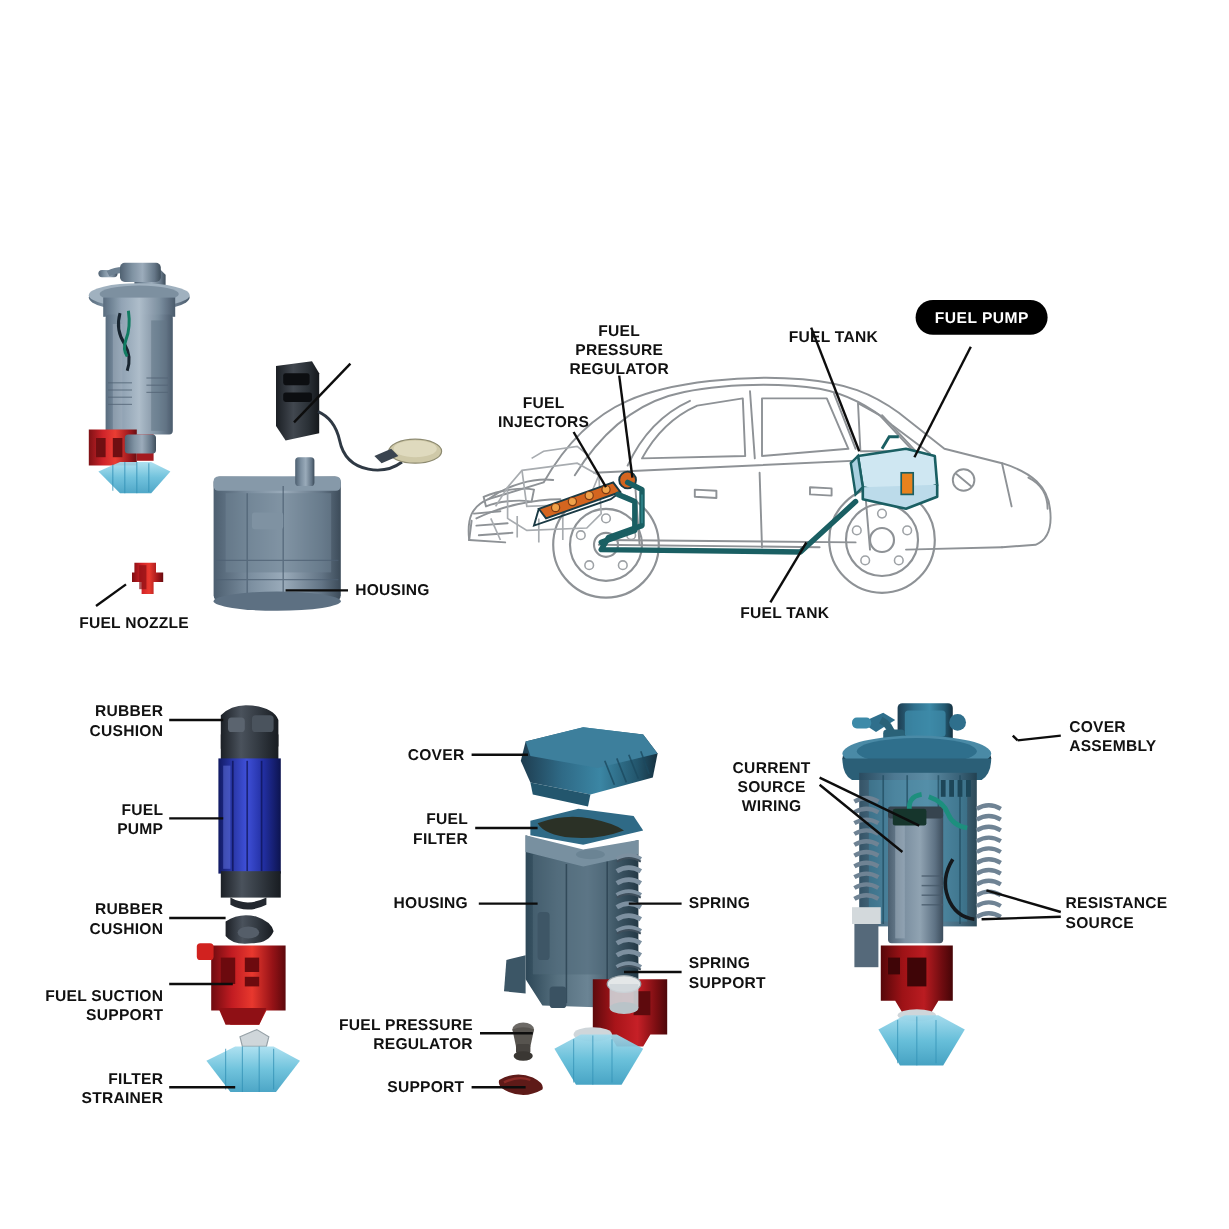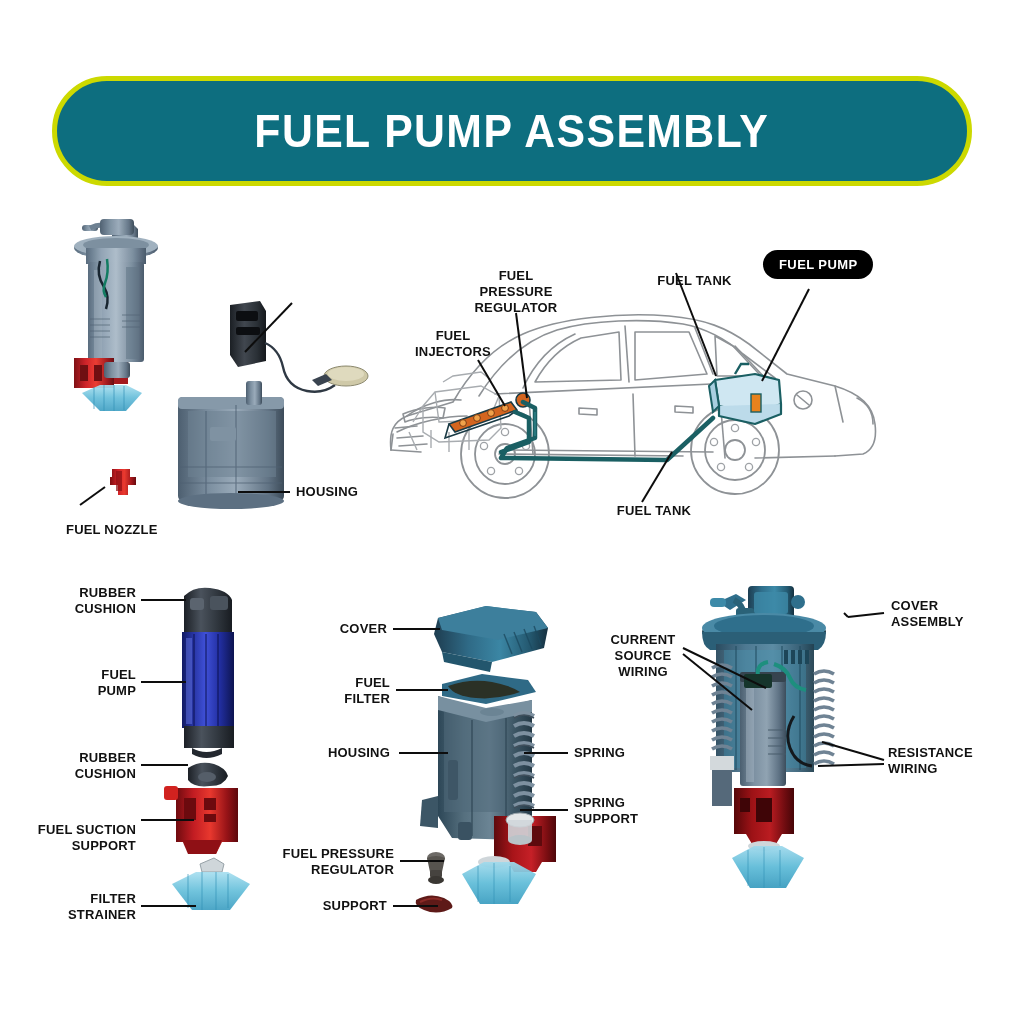--- a/index.html
+++ b/index.html
@@ -55,23 +55,20 @@
     padding: 7px 16px;
     letter-spacing: .4px;
   }
   .sect-img { position: absolute; }
 </style>
 </head>
 <body>
 
 <div id="page">
 
-  <div class="banner">
-    <div class="banner-title">FUEL PUMP ASSEMBLY</div>
-  </div>
 
   <div class="sect-img" style="left:60px;top:215px;width:320px;height:320px;">
     <svg width="320" height="320" viewBox="0 0 320 320">
       <defs>
         <linearGradient id="g_steel" x1="0" y1="0" x2="1" y2="0">
           <stop offset="0" stop-color="#566a7c"></stop>
             <stop offset=".25" stop-color="#8fa2b3"></stop>
           <stop offset=".5" stop-color="#adbcc9"></stop>
             <stop offset=".78" stop-color="#7b8e9f"></stop>
           <stop offset="1" stop-color="#47586a"></stop>
@@ -184,21 +181,21 @@
 
   <svg class="leaders" width="1024" height="1024">
     <g stroke="#0d0d0d" stroke-width="2" fill="none">
       <line x1="292" y1="303" x2="245" y2="352"></line>
       <line x1="290" y1="492" x2="238" y2="492"></line>
       <line x1="80" y1="505" x2="105" y2="487"></line>
     </g>
   </svg>
 
   <div class="lbl l" style="left:296px;top:484px;width:110px;">HOUSING</div>
-  <div class="lbl l" style="left:48px;top:522px;width:120px;padding-left:18px;">FUEL NOZZLE</div>
+  <div class="lbl l" style="left:48px;top:511px;width:120px;padding-left:18px;">FUEL NOZZLE</div>
 
   <div class="sect-img" style="left:383px;top:282px;width:500px;height:240px;">
     <svg width="500" height="240" viewBox="0 0 500 240">
       <g fill="none" stroke="#8e9296" stroke-width="1.6" stroke-linejoin="round" stroke-linecap="round">
 
         <path d="M8 168 C6 150 10 140 24 134 L70 120 C86 92 108 66 140 52 C176 36 238 30 286 34 C322 37 344 46 366 62 L404 92 L452 104 C478 112 490 124 492 142 C494 158 490 168 480 172 L452 174"></path>
         <path d="M8 168 L38 170"></path>
         <path d="M116 172 L300 174"></path>
         <path d="M372 176 L452 174"></path>
 
@@ -725,15 +722,15 @@
       <line x1="884" y1="764" x2="818" y2="766"></line>
     </g>
   </svg>
 
   <div class="lbl l" style="left:891px;top:598px;width:104px;">COVER
 ASSEMBLY</div>
   <div class="lbl c" style="left:600px;top:632px;width:86px;">CURRENT
 SOURCE
 WIRING</div>
   <div class="lbl l" style="left:888px;top:745px;width:110px;">RESISTANCE
-WIRING</div>
+SOURCE</div>
 
 </div>
 
 </body></html>

